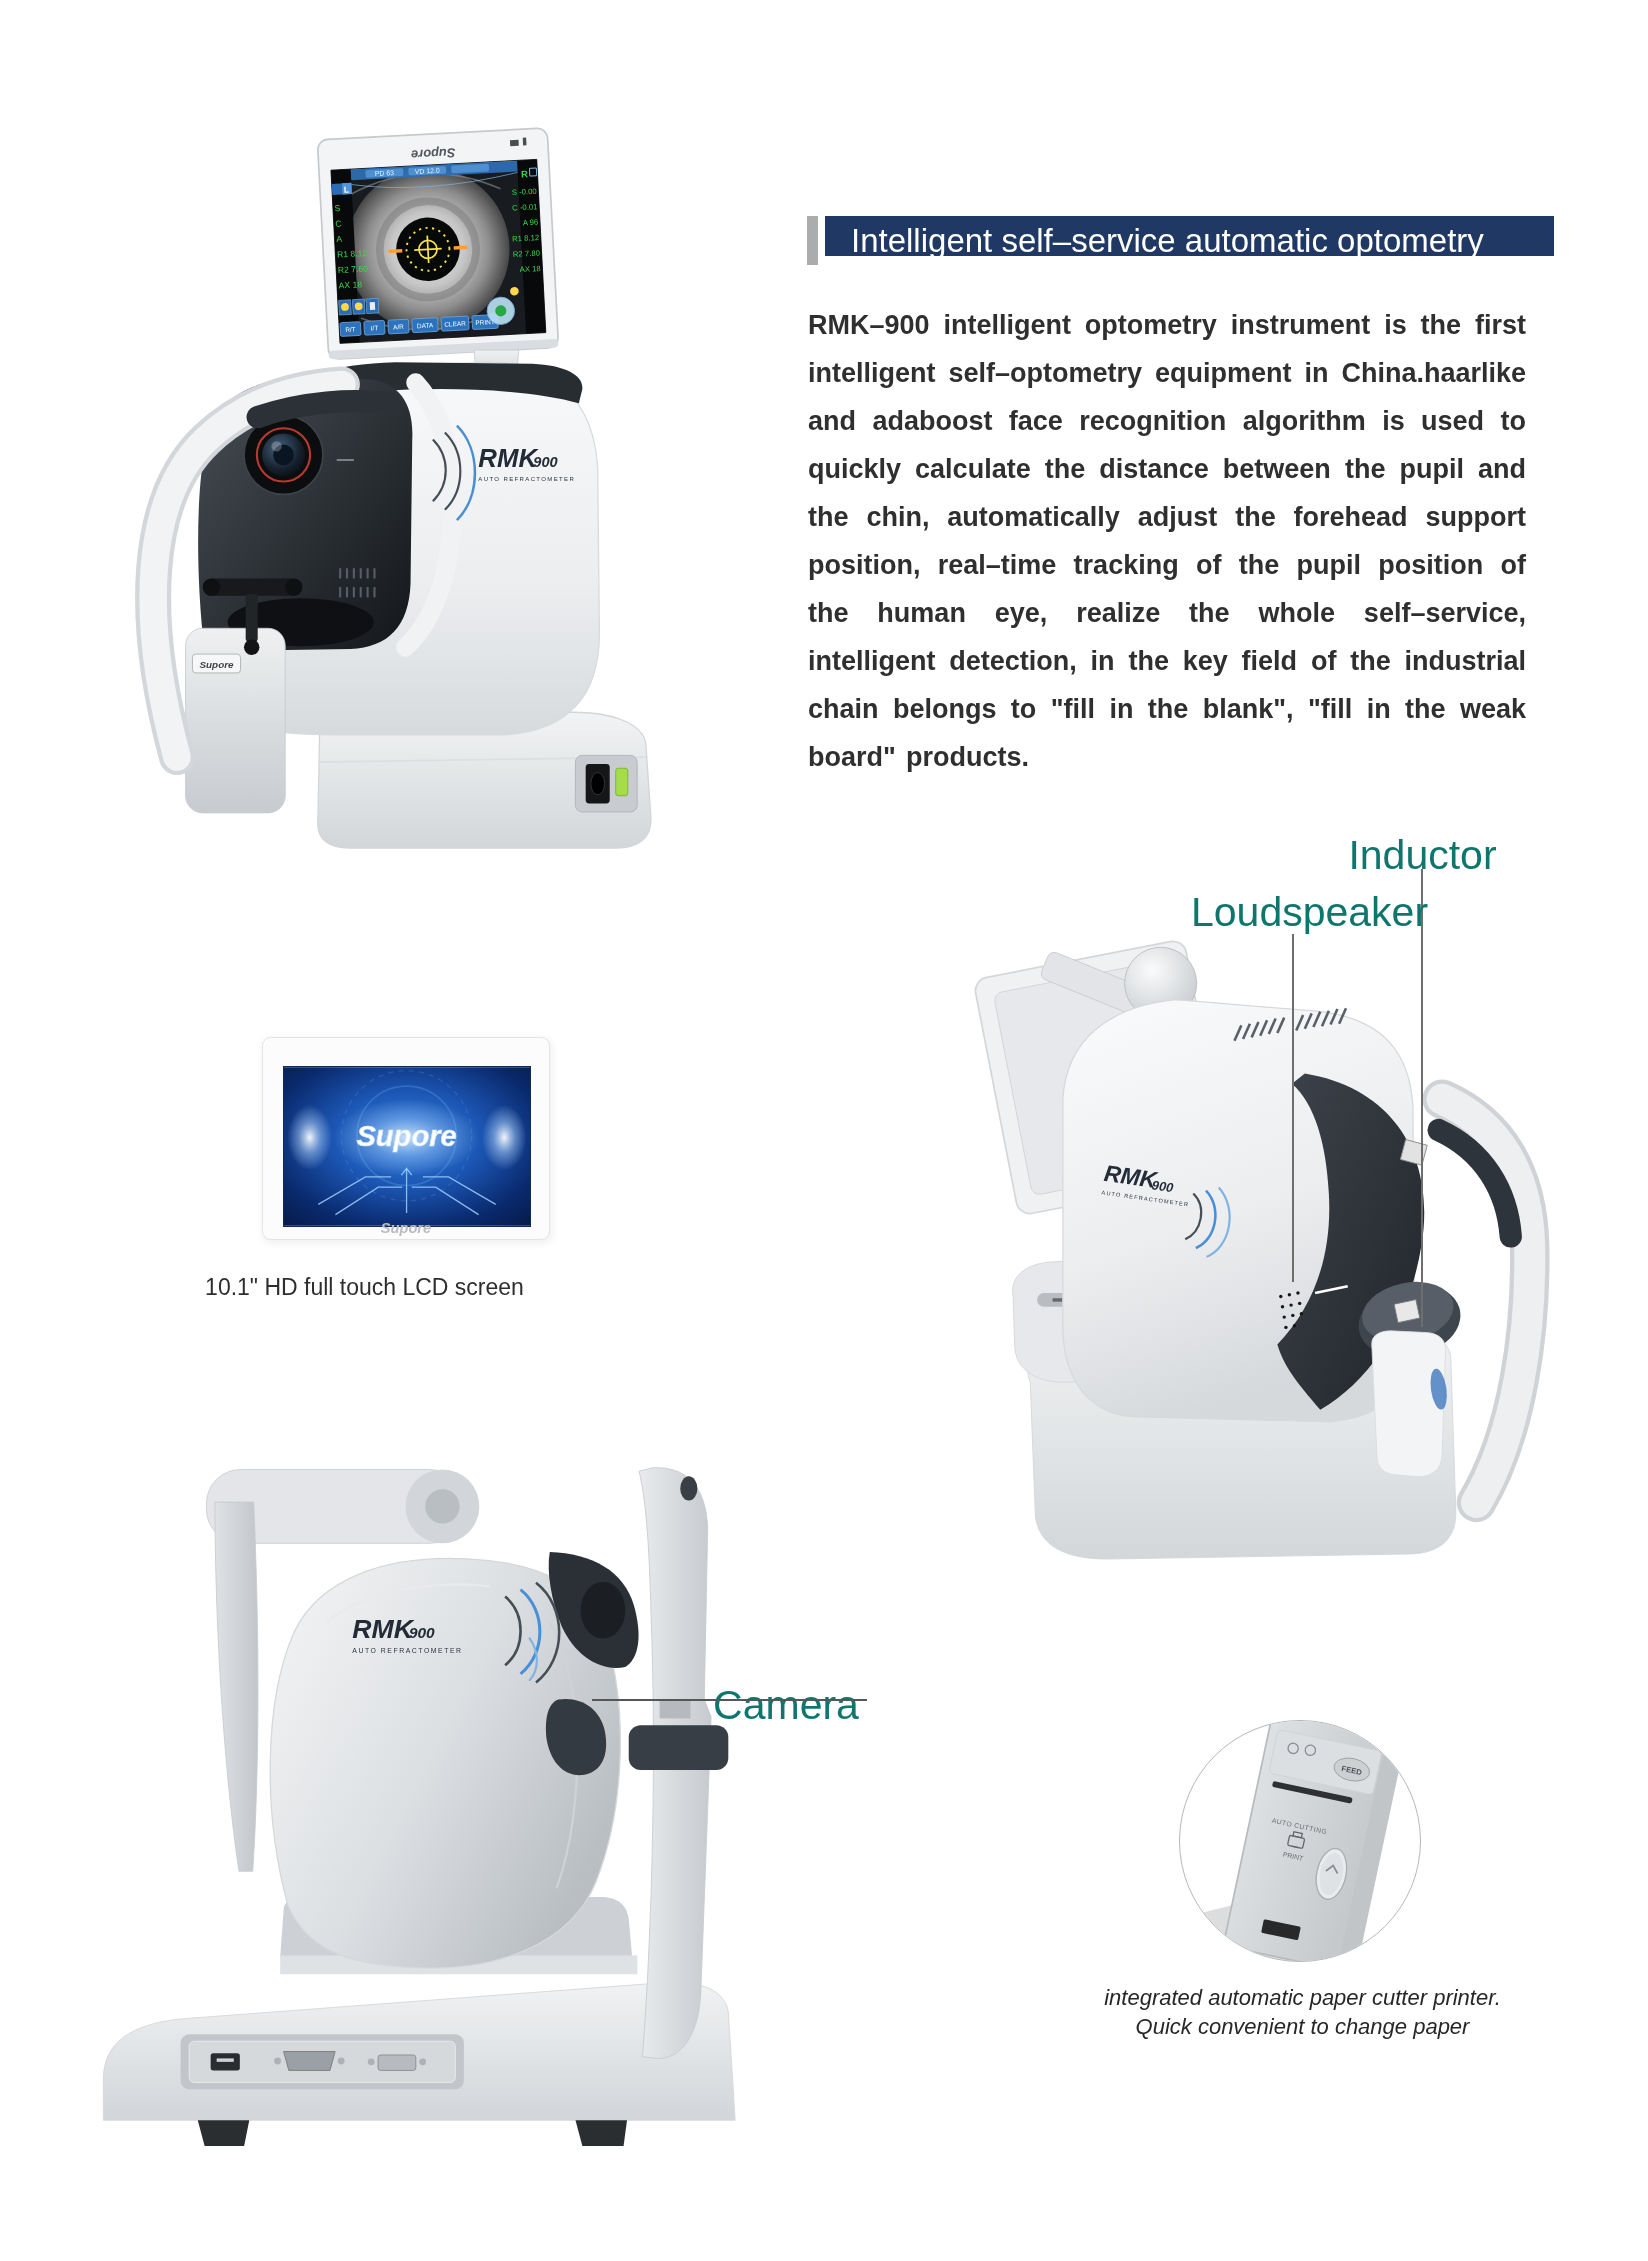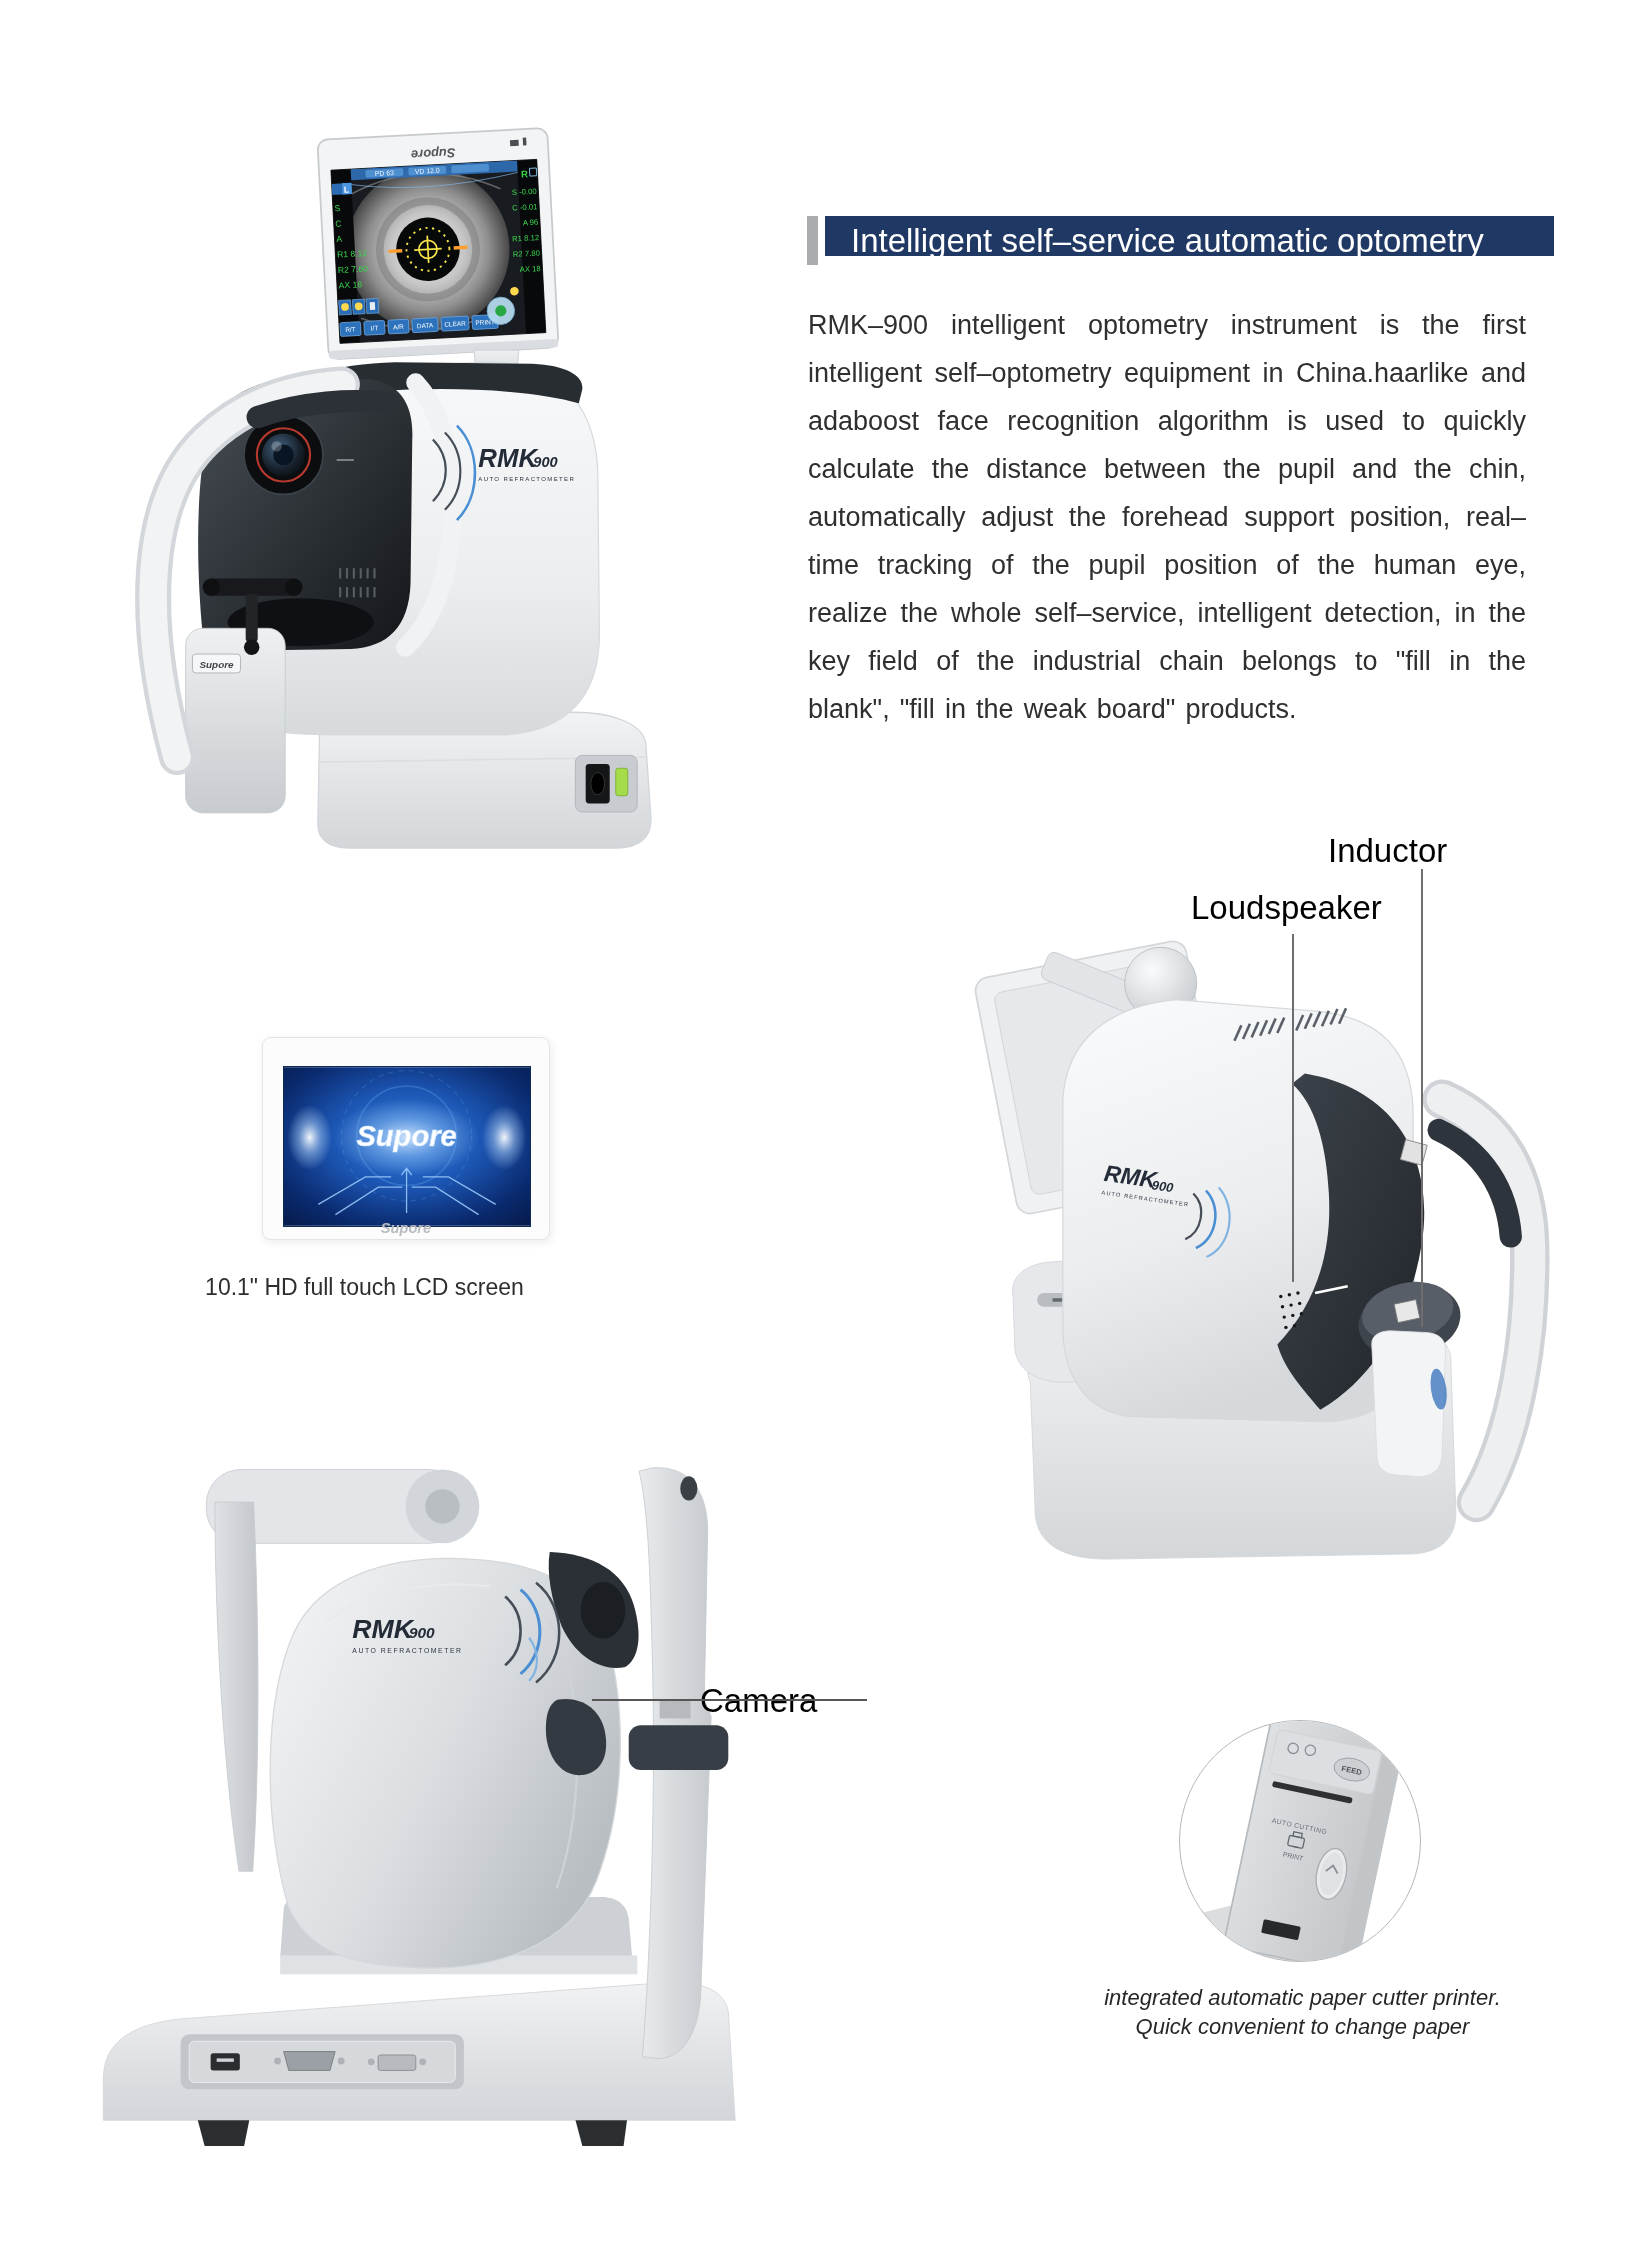--- a/index.html
+++ b/index.html
@@ -8,35 +8,35 @@
   .abs{position:absolute;}
 
   
   .accent-bar{left:807px;top:216px;width:11px;height:49px;background:#aaacae;}
   .title-box{left:825px;top:216px;width:729px;height:40px;background:#1f3864;color:#ffffff;
              font-size:33px;line-height:49px;padding-left:26px;box-sizing:border-box;
              white-space:nowrap;overflow:hidden;}
 
   
   .intro{left:808px;top:301px;width:718px;font-size:27px;line-height:48px;color:#2f2f2f;
-         text-align:justify;word-spacing:2.6px;}
+         text-align:justify;word-spacing:2.6px;font-weight:bold;}
 
   
   .tablet{left:262px;top:1037px;width:286px;height:201px;background:#fcfcfd;
           border:0.9px solid #e2e4e6;border-radius:8.6px;box-shadow:1.7px 2.6px 8.6px rgba(0,0,0,0.07);}
   .tablet-screen{left:20px;top:27.5px;width:246px;height:159px;border:0.9px solid #0e2a57;}
   .tablet-bezel-brand{left:0;top:182px;width:100%;text-align:center;font-size:14.6px;
           font-style:italic;font-weight:bold;color:#b9bcc0;}
 
   .caption{color:#2e2e2e;text-align:center;}
   .tablet-caption{left:81px;top:1273px;width:567px;font-size:23px;line-height:28px;}
   .printer-caption{left:1045px;top:1983px;width:515px;font-size:22px;line-height:29px;color:#272727;font-style:italic;}
 
   
-  .callout{font-size:33px;color:#000000;}
+  .callout{font-size:41px;color:#0f766e;text-align:center;}
   .lbl-loudspeaker{left:1191px;top:889px;width:206px;}
   .lbl-inductor{left:1328px;top:832px;width:189px;}
   .lbl-camera{left:700px;top:1657px;width:172px;margin-top:25px;}
   .vline{width:1.7px;background:#6e6e6e;}
   .line-loudspeaker{left:1292px;top:934px;height:348px;}
   .line-inductor{left:1421px;top:869px;height:458px;}
   .line-camera{left:592px;top:1699px;width:275px;height:1.7px;background:#565656;}
 
   
   .printer-circle{left:1179px;top:1720px;width:240px;height:240px;border-radius:50%;

